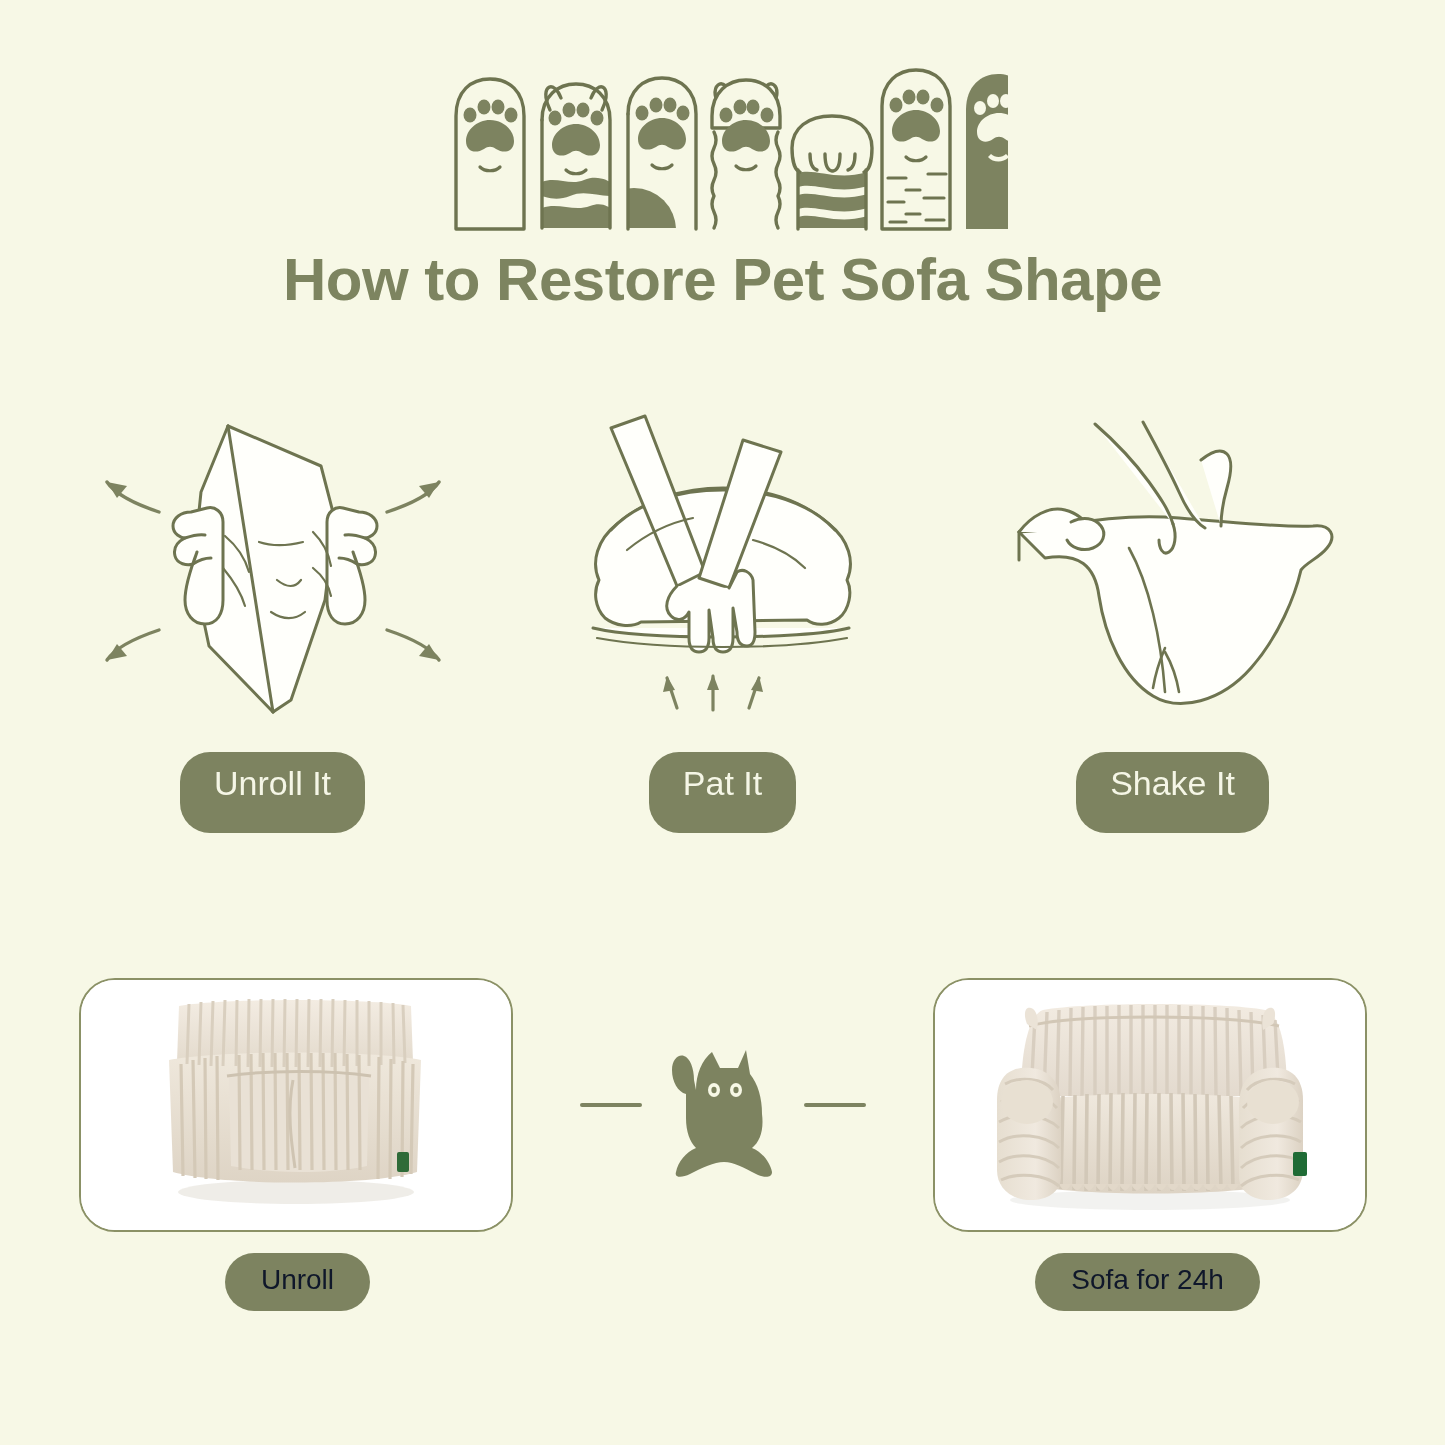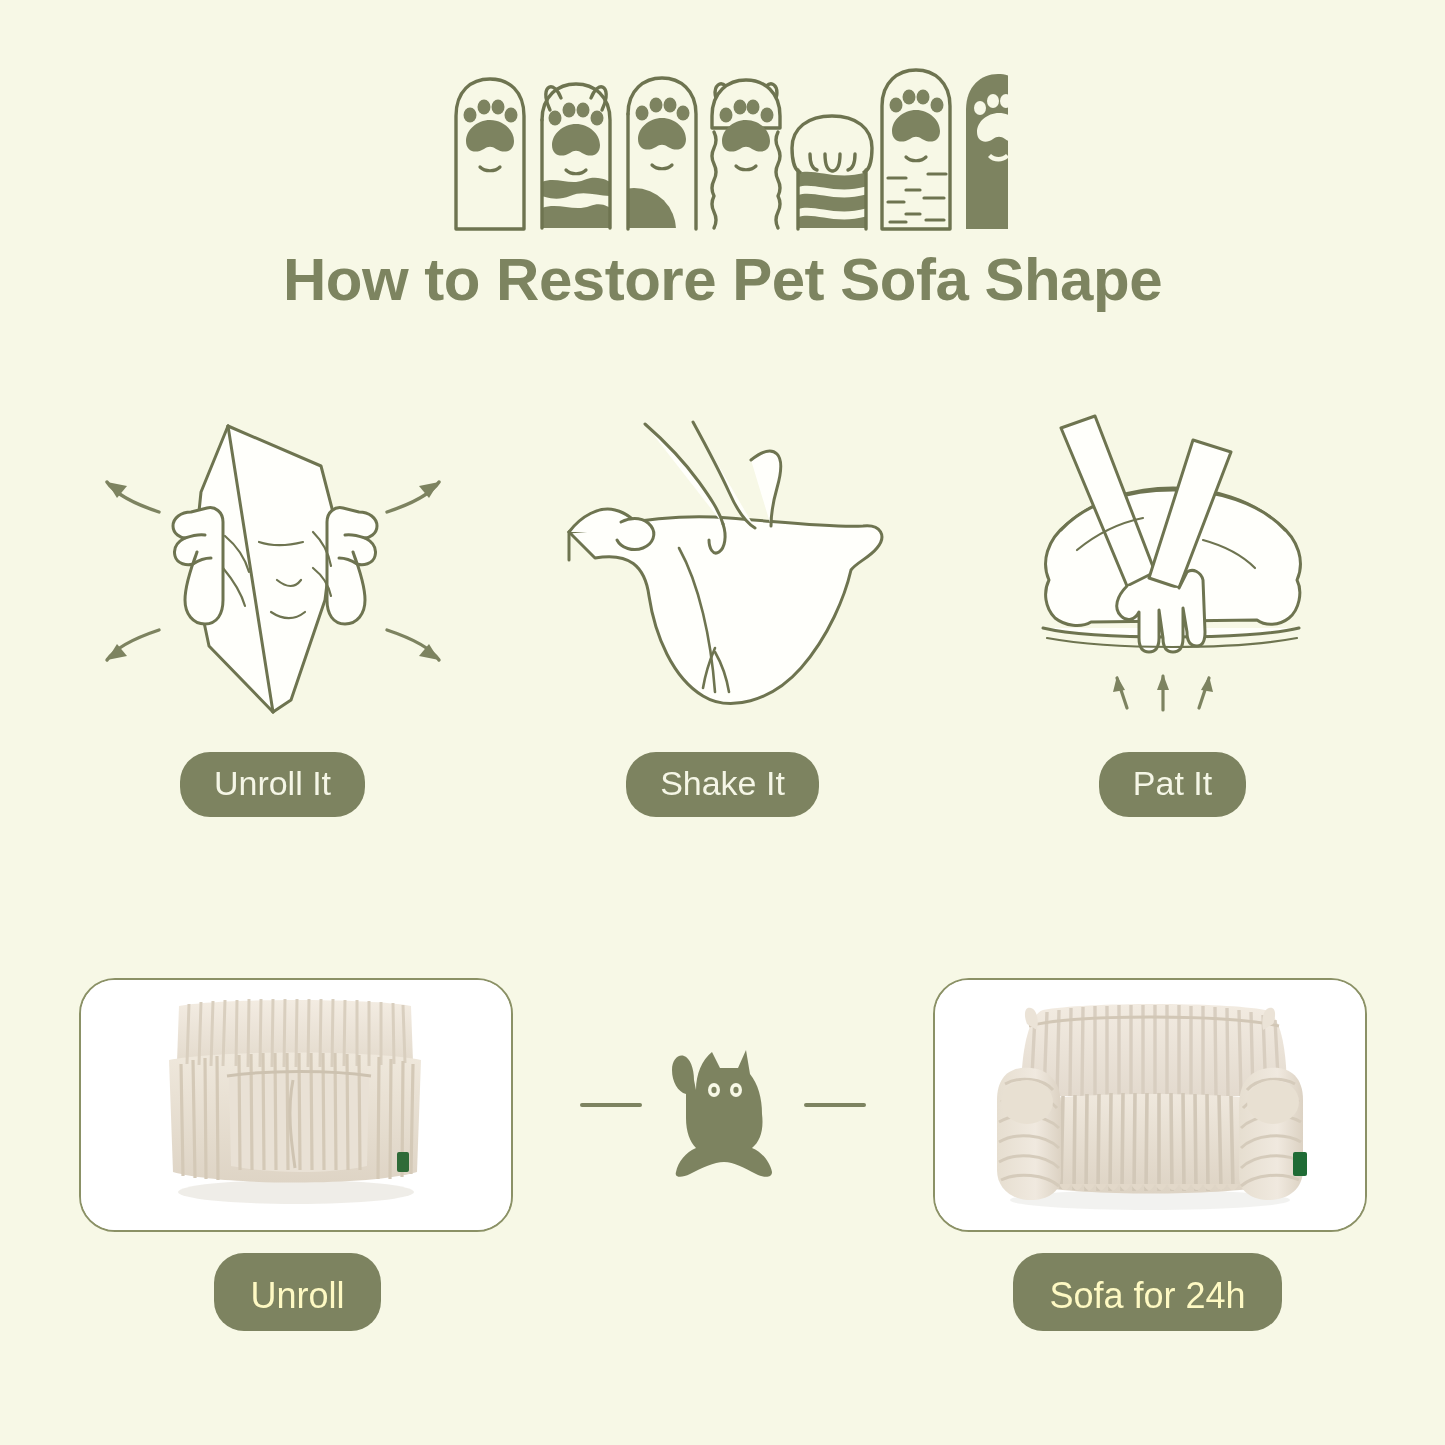--- a/index.html
+++ b/index.html
@@ -72,21 +72,21 @@
   }
   .step-art svg { display: block; }
 
   .pill {
     margin-top: 22px;
     background: #7d8360;
     color: #f5f6e6;
     border-radius: 30px;
     font-size: 34px;
     line-height: 1;
-    padding: 14px 34px 17px 34px;
+    padding: 14px 34px 33px 34px;
     white-space: nowrap;
     text-align: center;
   }
 
   
   .compare {
     position: absolute;
     left: 0;
     top: 975px;
     width: 1445px;
@@ -137,25 +137,25 @@
   }
   .label-slot {
     width: 430px;
     display: flex;
     justify-content: center;
     flex: none;
   }
   .label-gap { width: 420px; flex: none; }
   .pill-sm {
     background: #7d8360;
-    color: #fef9c3;
+    color: #0f172a;
     border-radius: 30px;
-    font-size: 36px;
+    font-size: 28px;
     line-height: 1;
-    padding: 25px 36px 17px 36px;
+    padding: 13px 36px 17px 36px;
     white-space: nowrap;
   }
 </style>
 </head>
 <body>
 
 <div id="page">
 
   <div class="paw-banner">
     <svg width="570" height="172" viewBox="0 0 570 172" fill="none" aria-hidden="true">
@@ -339,20 +339,56 @@
             <path d="M34 260 L54 256 L44 244 Z"></path>
             <path d="M366 260 L346 256 L356 244 Z"></path>
           </g>
         </svg>
       </div>
       <div class="pill">Unroll It</div>
     </div>
 
     <div class="step">
       <div class="step-art">
+        <svg width="340" height="330" viewBox="0 0 340 330" fill="none" aria-hidden="true">
+          <g stroke="#6e7450" stroke-width="3" fill="#fffffb" stroke-linecap="round" stroke-linejoin="round">
+
+            <path d="M46 180 C38 162 44 140 64 124 C92 100 130 88 170 88 C210 88 248 100 276 124 C296 140 302 162 294 180 C300 192 296 210 286 218 C276 226 262 226 254 220 L88 222 C78 228 62 226 52 218 C42 208 40 192 46 180 Z"></path>
+            <path d="M58 130 C84 102 126 90 170 90 C214 90 256 102 282 130"></path>
+            <path d="M40 228 C90 240 250 240 296 228"></path>
+
+            <path d="M58 28 L92 16 L152 172 L124 186 Z"></path>
+
+            <path d="M190 40 L228 52 L176 188 L146 178 Z"></path>
+
+            <path d="M124 186 C114 196 110 208 118 216 C124 222 132 220 136 212 L136 238 C136 248 140 252 146 252 C152 252 156 248 156 238 L156 210 L160 238 C160 248 164 252 170 252 C176 252 180 248 180 238 L180 208 L184 232 C184 242 188 246 194 246 C200 246 202 240 202 232 L200 180 C198 172 190 168 184 172 L176 188"></path>
+          </g>
+          <g stroke="#6e7450" stroke-width="2.2" fill="none" stroke-linecap="round">
+            <path d="M74 150 C96 132 120 122 140 118"></path>
+            <path d="M200 140 C222 146 240 156 252 168"></path>
+            <path d="M44 238 C110 250 230 250 294 238"></path>
+          </g>
+
+          <g stroke="#7d8360" stroke-width="3.2" fill="none" stroke-linecap="round">
+            <path d="M124 308 L114 278"></path>
+            <path d="M160 310 L160 276"></path>
+            <path d="M196 308 L206 278"></path>
+          </g>
+          <g fill="#7d8360" stroke="none">
+            <path d="M114 276 L110 292 L122 290 Z"></path>
+            <path d="M160 274 L154 290 L166 290 Z"></path>
+            <path d="M206 276 L198 290 L210 292 Z"></path>
+          </g>
+        </svg>
+      </div>
+      <div class="pill">Pat It</div>
+    </div>
+
+    <div class="step">
+      <div class="step-art">
         <svg width="380" height="330" viewBox="0 0 380 330" fill="none" aria-hidden="true">
           <g stroke="#6e7450" stroke-width="3" fill="#fffffb" stroke-linecap="round" stroke-linejoin="round">
 
             <path d="M60 130 C100 120 150 114 196 118 C250 122 300 128 330 126 C348 124 354 136 344 148 C336 158 324 162 318 170 C312 196 296 236 268 268 C238 302 196 312 170 296 C140 278 122 236 116 196 C112 166 96 152 62 158 L36 132 Z"></path>
 
             <path d="M112 24 C128 38 150 60 166 82 C176 96 186 110 190 124"></path>
             <path d="M160 22 C172 44 186 70 196 92 C204 110 212 122 222 128"></path>
             <path d="M218 60 C228 52 238 48 244 54 C250 60 248 74 244 88 C240 102 238 116 238 126"></path>
             <path d="M190 124 C194 136 192 148 186 152 C180 156 176 148 176 140"></path>
 
@@ -361,56 +397,20 @@
             <path d="M36 132 L36 160"></path>
           </g>
           <g stroke="#6e7450" stroke-width="2.6" fill="none" stroke-linecap="round">
             <path d="M146 148 C166 184 178 238 182 292"></path>
             <path d="M182 248 C176 262 172 276 170 288"></path>
             <path d="M182 252 C190 266 194 280 196 292"></path>
           </g>
         </svg>
       </div>
       <div class="pill">Shake It</div>
-    </div>
-
-    <div class="step">
-      <div class="step-art">
-        <svg width="340" height="330" viewBox="0 0 340 330" fill="none" aria-hidden="true">
-          <g stroke="#6e7450" stroke-width="3" fill="#fffffb" stroke-linecap="round" stroke-linejoin="round">
-
-            <path d="M46 180 C38 162 44 140 64 124 C92 100 130 88 170 88 C210 88 248 100 276 124 C296 140 302 162 294 180 C300 192 296 210 286 218 C276 226 262 226 254 220 L88 222 C78 228 62 226 52 218 C42 208 40 192 46 180 Z"></path>
-            <path d="M58 130 C84 102 126 90 170 90 C214 90 256 102 282 130"></path>
-            <path d="M40 228 C90 240 250 240 296 228"></path>
-
-            <path d="M58 28 L92 16 L152 172 L124 186 Z"></path>
-
-            <path d="M190 40 L228 52 L176 188 L146 178 Z"></path>
-
-            <path d="M124 186 C114 196 110 208 118 216 C124 222 132 220 136 212 L136 238 C136 248 140 252 146 252 C152 252 156 248 156 238 L156 210 L160 238 C160 248 164 252 170 252 C176 252 180 248 180 238 L180 208 L184 232 C184 242 188 246 194 246 C200 246 202 240 202 232 L200 180 C198 172 190 168 184 172 L176 188"></path>
-          </g>
-          <g stroke="#6e7450" stroke-width="2.2" fill="none" stroke-linecap="round">
-            <path d="M74 150 C96 132 120 122 140 118"></path>
-            <path d="M200 140 C222 146 240 156 252 168"></path>
-            <path d="M44 238 C110 250 230 250 294 238"></path>
-          </g>
-
-          <g stroke="#7d8360" stroke-width="3.2" fill="none" stroke-linecap="round">
-            <path d="M124 308 L114 278"></path>
-            <path d="M160 310 L160 276"></path>
-            <path d="M196 308 L206 278"></path>
-          </g>
-          <g fill="#7d8360" stroke="none">
-            <path d="M114 276 L110 292 L122 290 Z"></path>
-            <path d="M160 274 L154 290 L166 290 Z"></path>
-            <path d="M206 276 L198 290 L210 292 Z"></path>
-          </g>
-        </svg>
-      </div>
-      <div class="pill">Pat It</div>
     </div>
   </div>
 
   <div class="compare">
 
     <div class="photo-card">
       <svg viewBox="0 0 430 250" fill="none" aria-hidden="true">
         <defs>
           <linearGradient id="rollg" x1="0" y1="0" x2="0" y2="1">
             <stop offset="0%" stop-color="#efe8dc"></stop>

